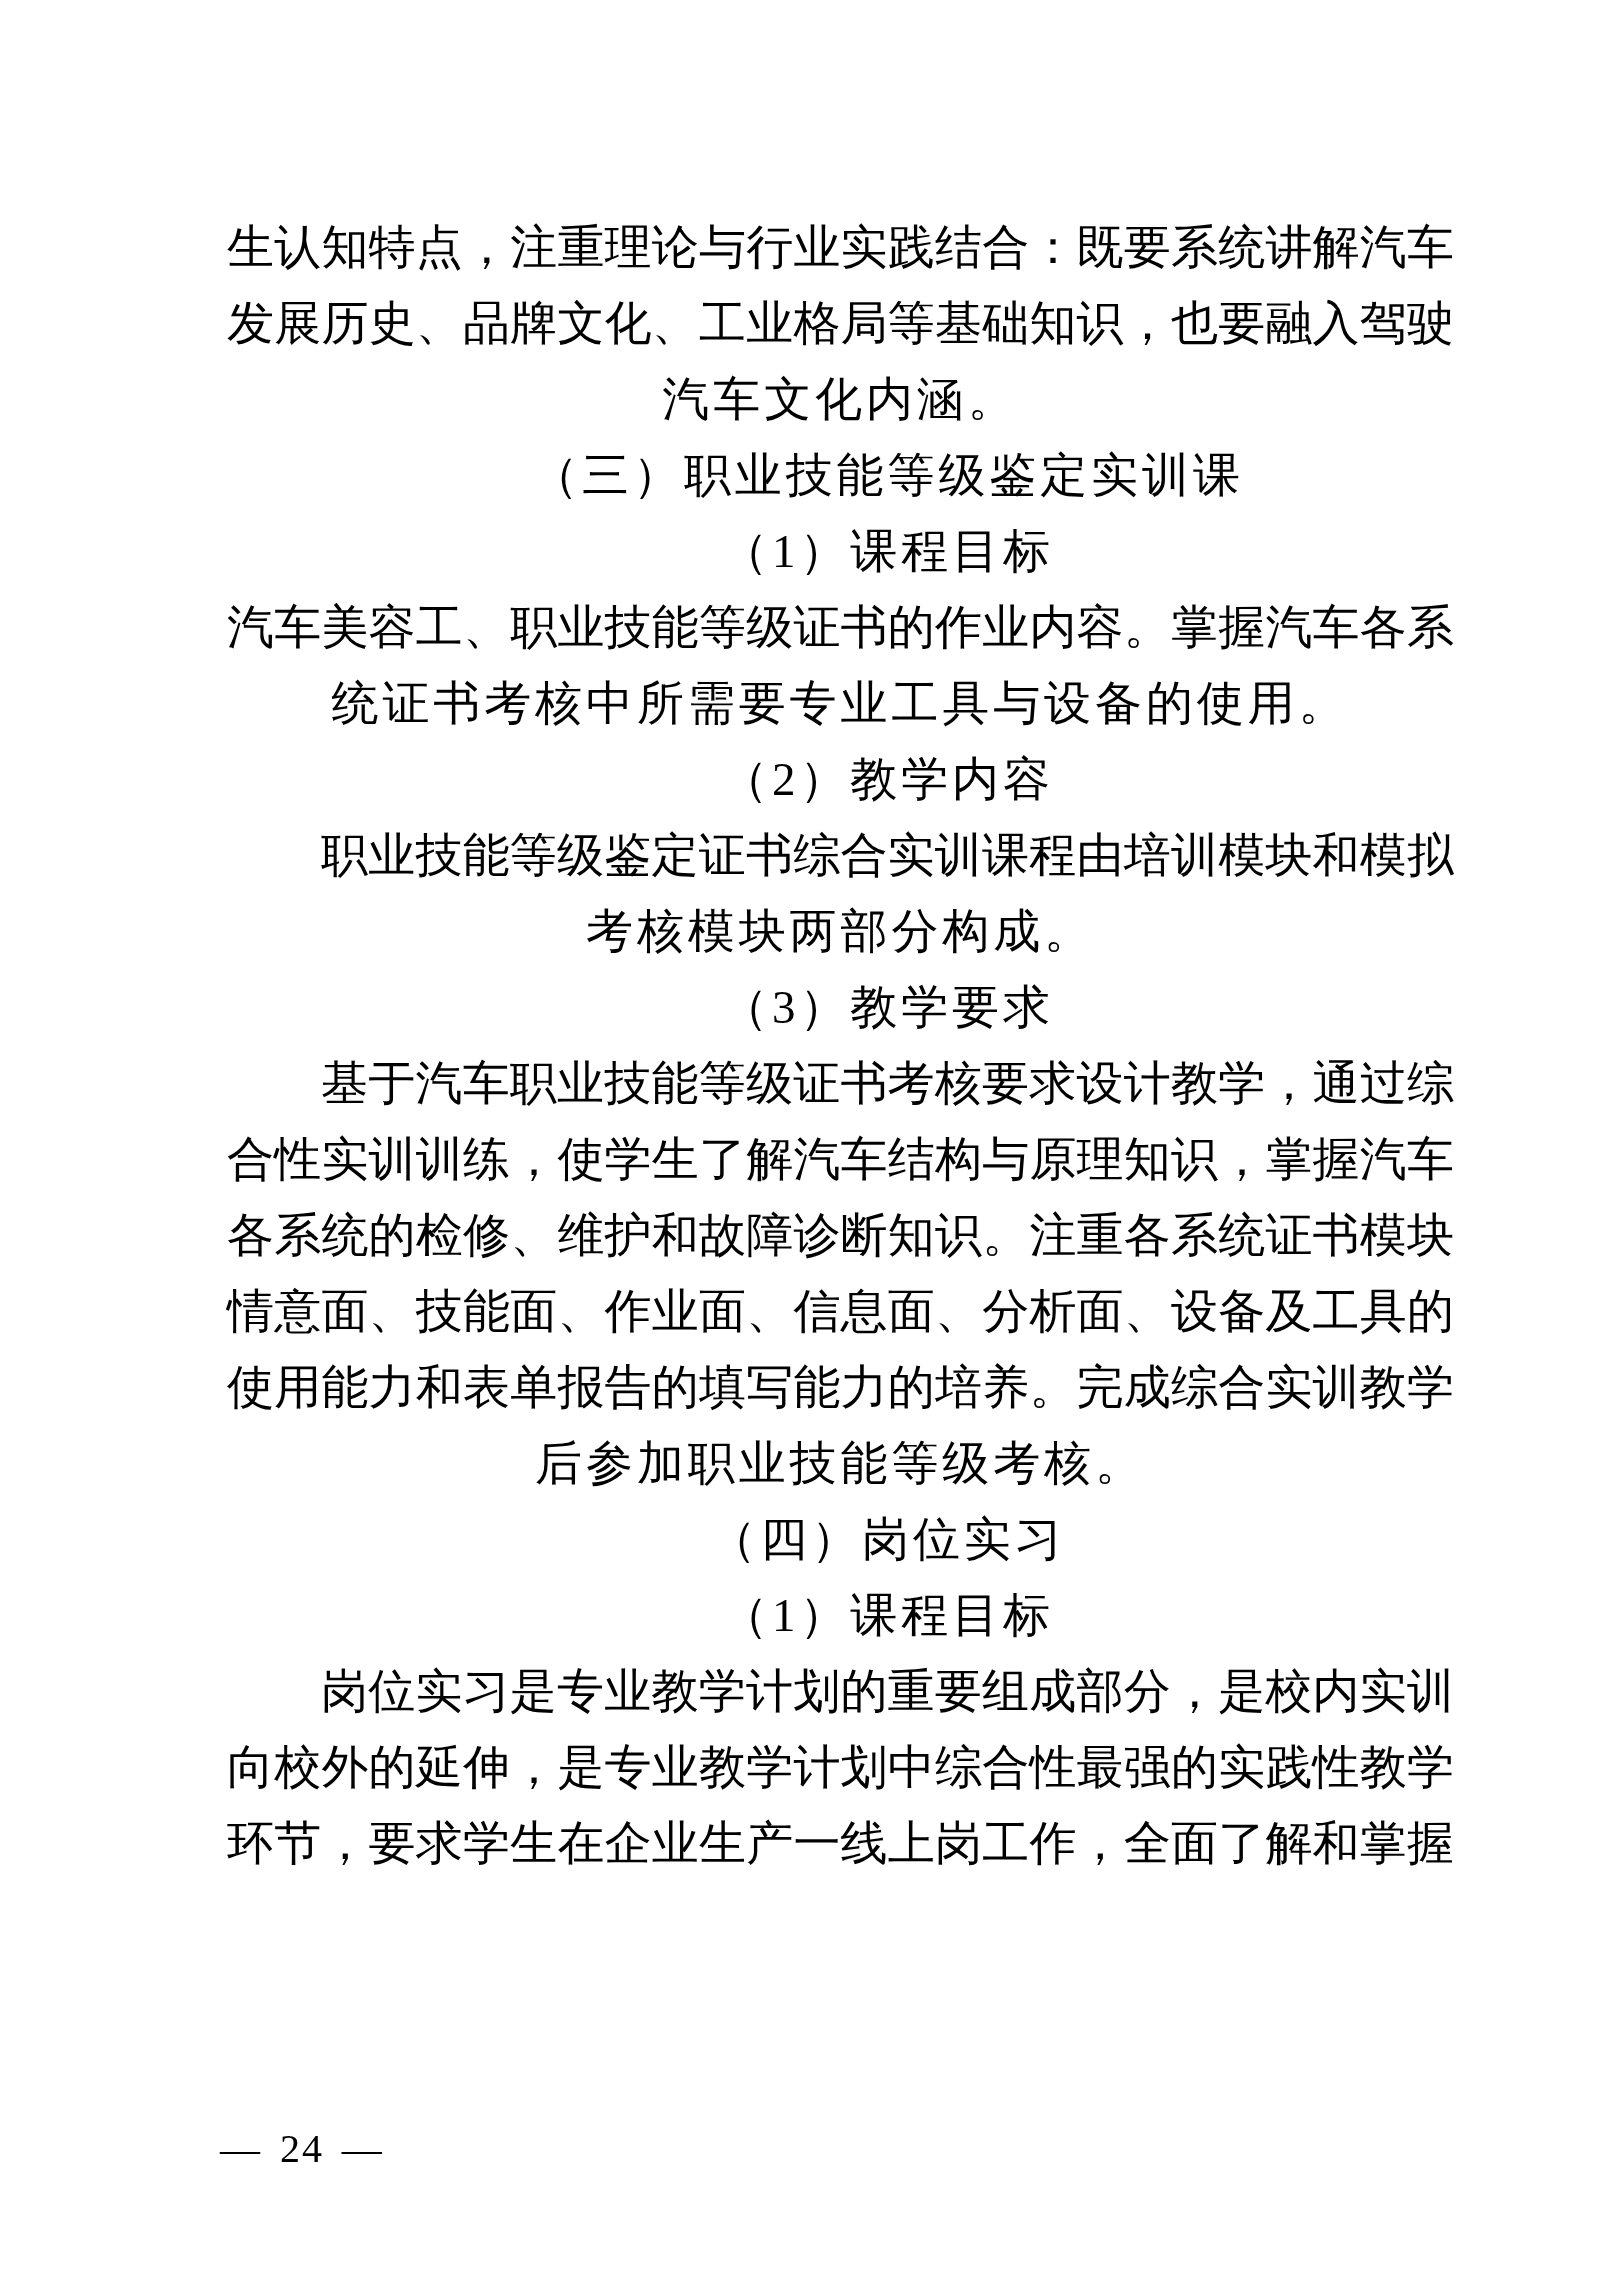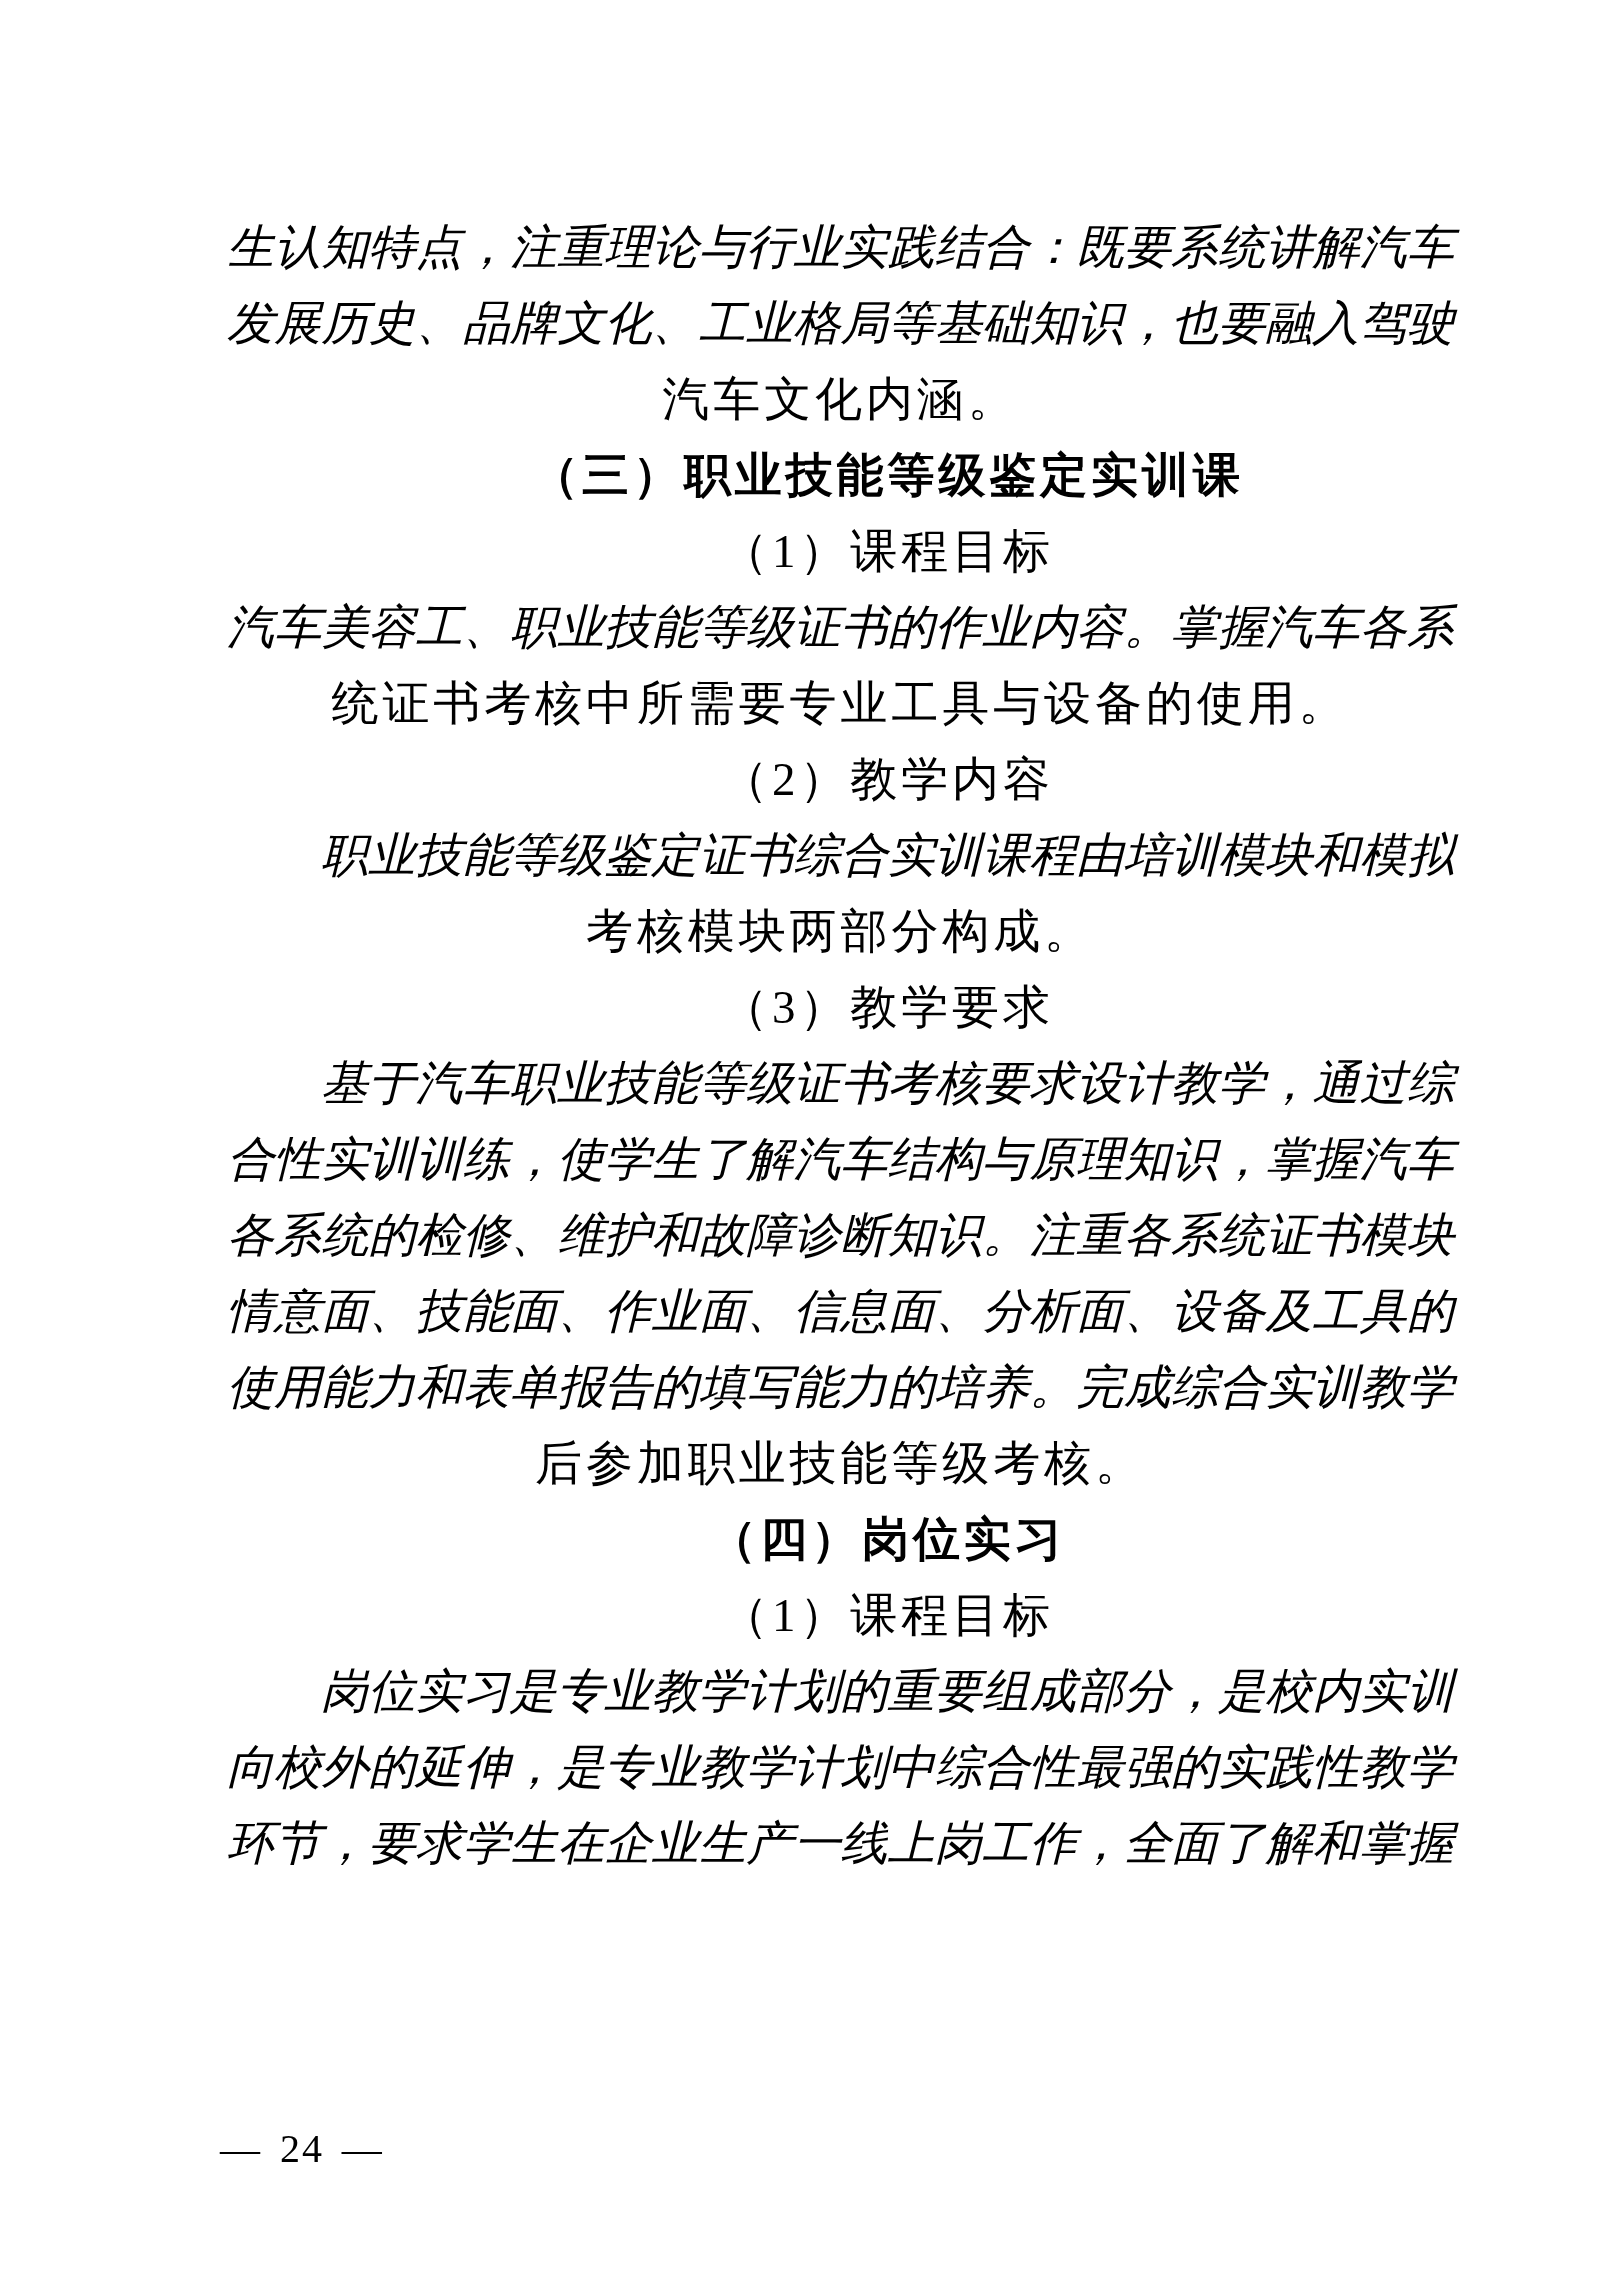--- a/index.html
+++ b/index.html
@@ -29,31 +29,30 @@
     letter-spacing: 3.9px;
     white-space: nowrap;
     text-align: center;
   }
   .line.justify {
     white-space: normal;
     letter-spacing: normal;
     text-align: justify;
     text-align-last: justify;
     text-justify: inter-character;
-    font-style: italic;
   }
   .line.indent {
     padding-left: 94px;
   }
   .line.justify.indent {
     padding-left: 94px;
     width: 1133px;
   }
   .line.bold {
-    font-weight: bold;
+    font-weight: normal;
   }
   .page-footer {
     position: absolute;
     left: 220px;
     top: 2127px;
     font-size: 40px;
     line-height: 43px;
     letter-spacing: 2px;
     word-spacing: 5.9px;
     color: #000000;

